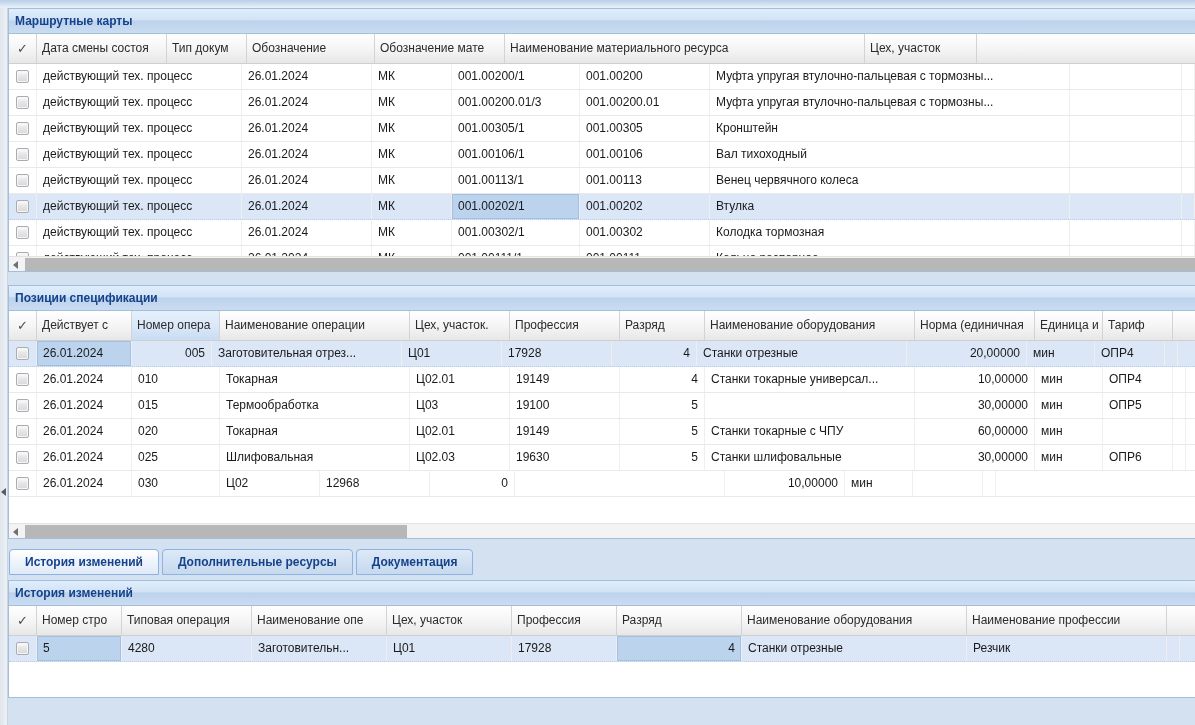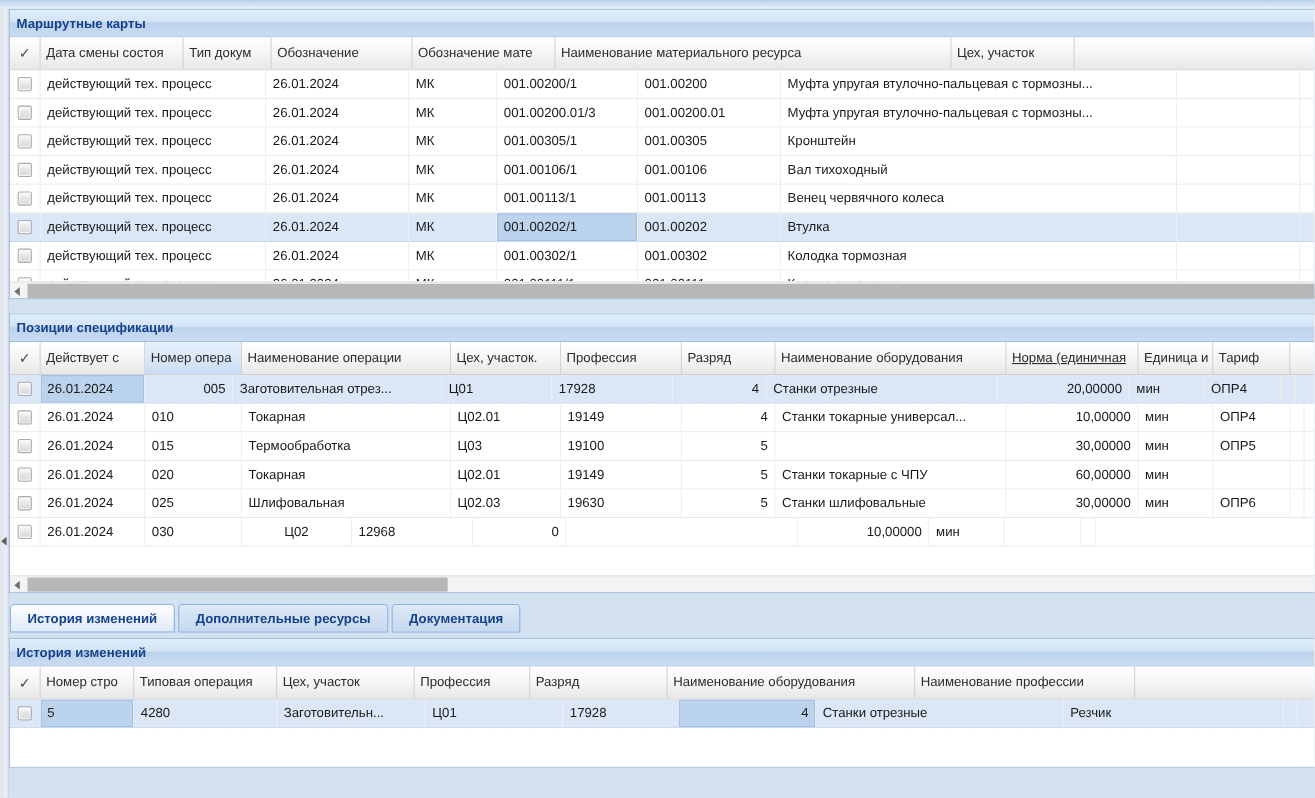--- a/index.html
+++ b/index.html
@@ -191,21 +191,21 @@
     <div id="grid-spec-positions">
         <div class="g-hdr">
           <div class="g-hcell g-checkcol"><span class="g-hcheck">✓</span></div>
           <div class="g-hcell" style="width: 95px;">Действует с</div>
           <div class="g-hcell sorted" style="width: 88px;">Номер опера</div>
           <div class="g-hcell" style="width: 190px;">Наименование операции</div>
           <div class="g-hcell" style="width: 100px;">Цех, участок.</div>
           <div class="g-hcell" style="width: 110px;">Профессия</div>
           <div class="g-hcell" style="width: 85px;">Разряд</div>
           <div class="g-hcell" style="width: 210px;">Наименование оборудования</div>
-          <div class="g-hcell" style="width: 120px; text-decoration: underline;">Норма (единичная</div>
+          <div class="g-hcell" style="width: 120px;">Норма (единичная</div>
           <div class="g-hcell" style="width: 68px;">Единица и</div>
           <div class="g-hcell" style="width: 70px;">Тариф</div>
           <div class="g-hcell g-fill"></div>
         </div>
         <div class="g-row sel">
           <div class="g-cell g-checkcol"><span class="checkbox"></span></div>
           <div class="g-cell focus" style="width: 95px;">26.01.2024</div>
           <div class="g-cell" style="width: 80px; text-align: right;">005</div>
           <div class="g-cell" style="width: 190px;">Заготовительная отрез...</div>
           <div class="g-cell" style="width: 100px;">Ц01</div>
@@ -270,21 +270,21 @@
           <div class="g-cell" style="width: 210px;">Станки шлифовальные</div>
           <div class="g-cell right" style="width: 120px;">30,00000</div>
           <div class="g-cell" style="width: 68px;">мин</div>
           <div class="g-cell" style="width: 70px;">ОПР6</div>
           <div class="g-cell g-fill"></div>
         </div>
         <div class="g-row">
           <div class="g-cell g-checkcol"><span class="checkbox"></span></div>
           <div class="g-cell" style="width: 95px;">26.01.2024</div>
           <div class="g-cell" style="width: 88px;">030</div>
-          <div class="g-cell" style="width: 100px; text-align: center;">Ц02</div>
+          <div class="g-cell" style="width: 100px;">Ц02</div>
           <div class="g-cell" style="width: 110px;">12968</div>
           <div class="g-cell right" style="width: 85px;">0</div>
           <div class="g-cell" style="width: 210px;"></div>
           <div class="g-cell right" style="width: 120px;">10,00000</div>
           <div class="g-cell" style="width: 68px;">мин</div>
           <div class="g-cell" style="width: 70px;"></div>
           <div class="g-cell g-fill"></div>
         </div>
       </div>
     <div class="g-whitefill" style="height:26px"></div>
@@ -303,20 +303,21 @@
     </div>
   <div class="gap4"></div>
 
   <section class="panel" style="height:118px">
     <div class="panel-header">История изменений</div>
     <div id="grid-history">
         <div class="g-hdr">
           <div class="g-hcell g-checkcol"><span class="g-hcheck">✓</span></div>
           <div class="g-hcell" style="width: 85px;">Номер стро</div>
           <div class="g-hcell" style="width: 130px;">Типовая операция</div>
+          <div class="g-hcell" style="width: 135px;">Наименование опе</div>
           <div class="g-hcell" style="width: 125px;">Цех, участок</div>
           <div class="g-hcell" style="width: 105px;">Профессия</div>
           <div class="g-hcell" style="width: 125px;">Разряд</div>
           <div class="g-hcell" style="width: 225px;">Наименование оборудования</div>
           <div class="g-hcell" style="width: 200px;">Наименование профессии</div>
           <div class="g-hcell g-fill"></div>
         </div>
         <div class="g-row sel">
           <div class="g-cell g-checkcol"><span class="checkbox"></span></div>
           <div class="g-cell focus" style="width: 85px;">5</div>

